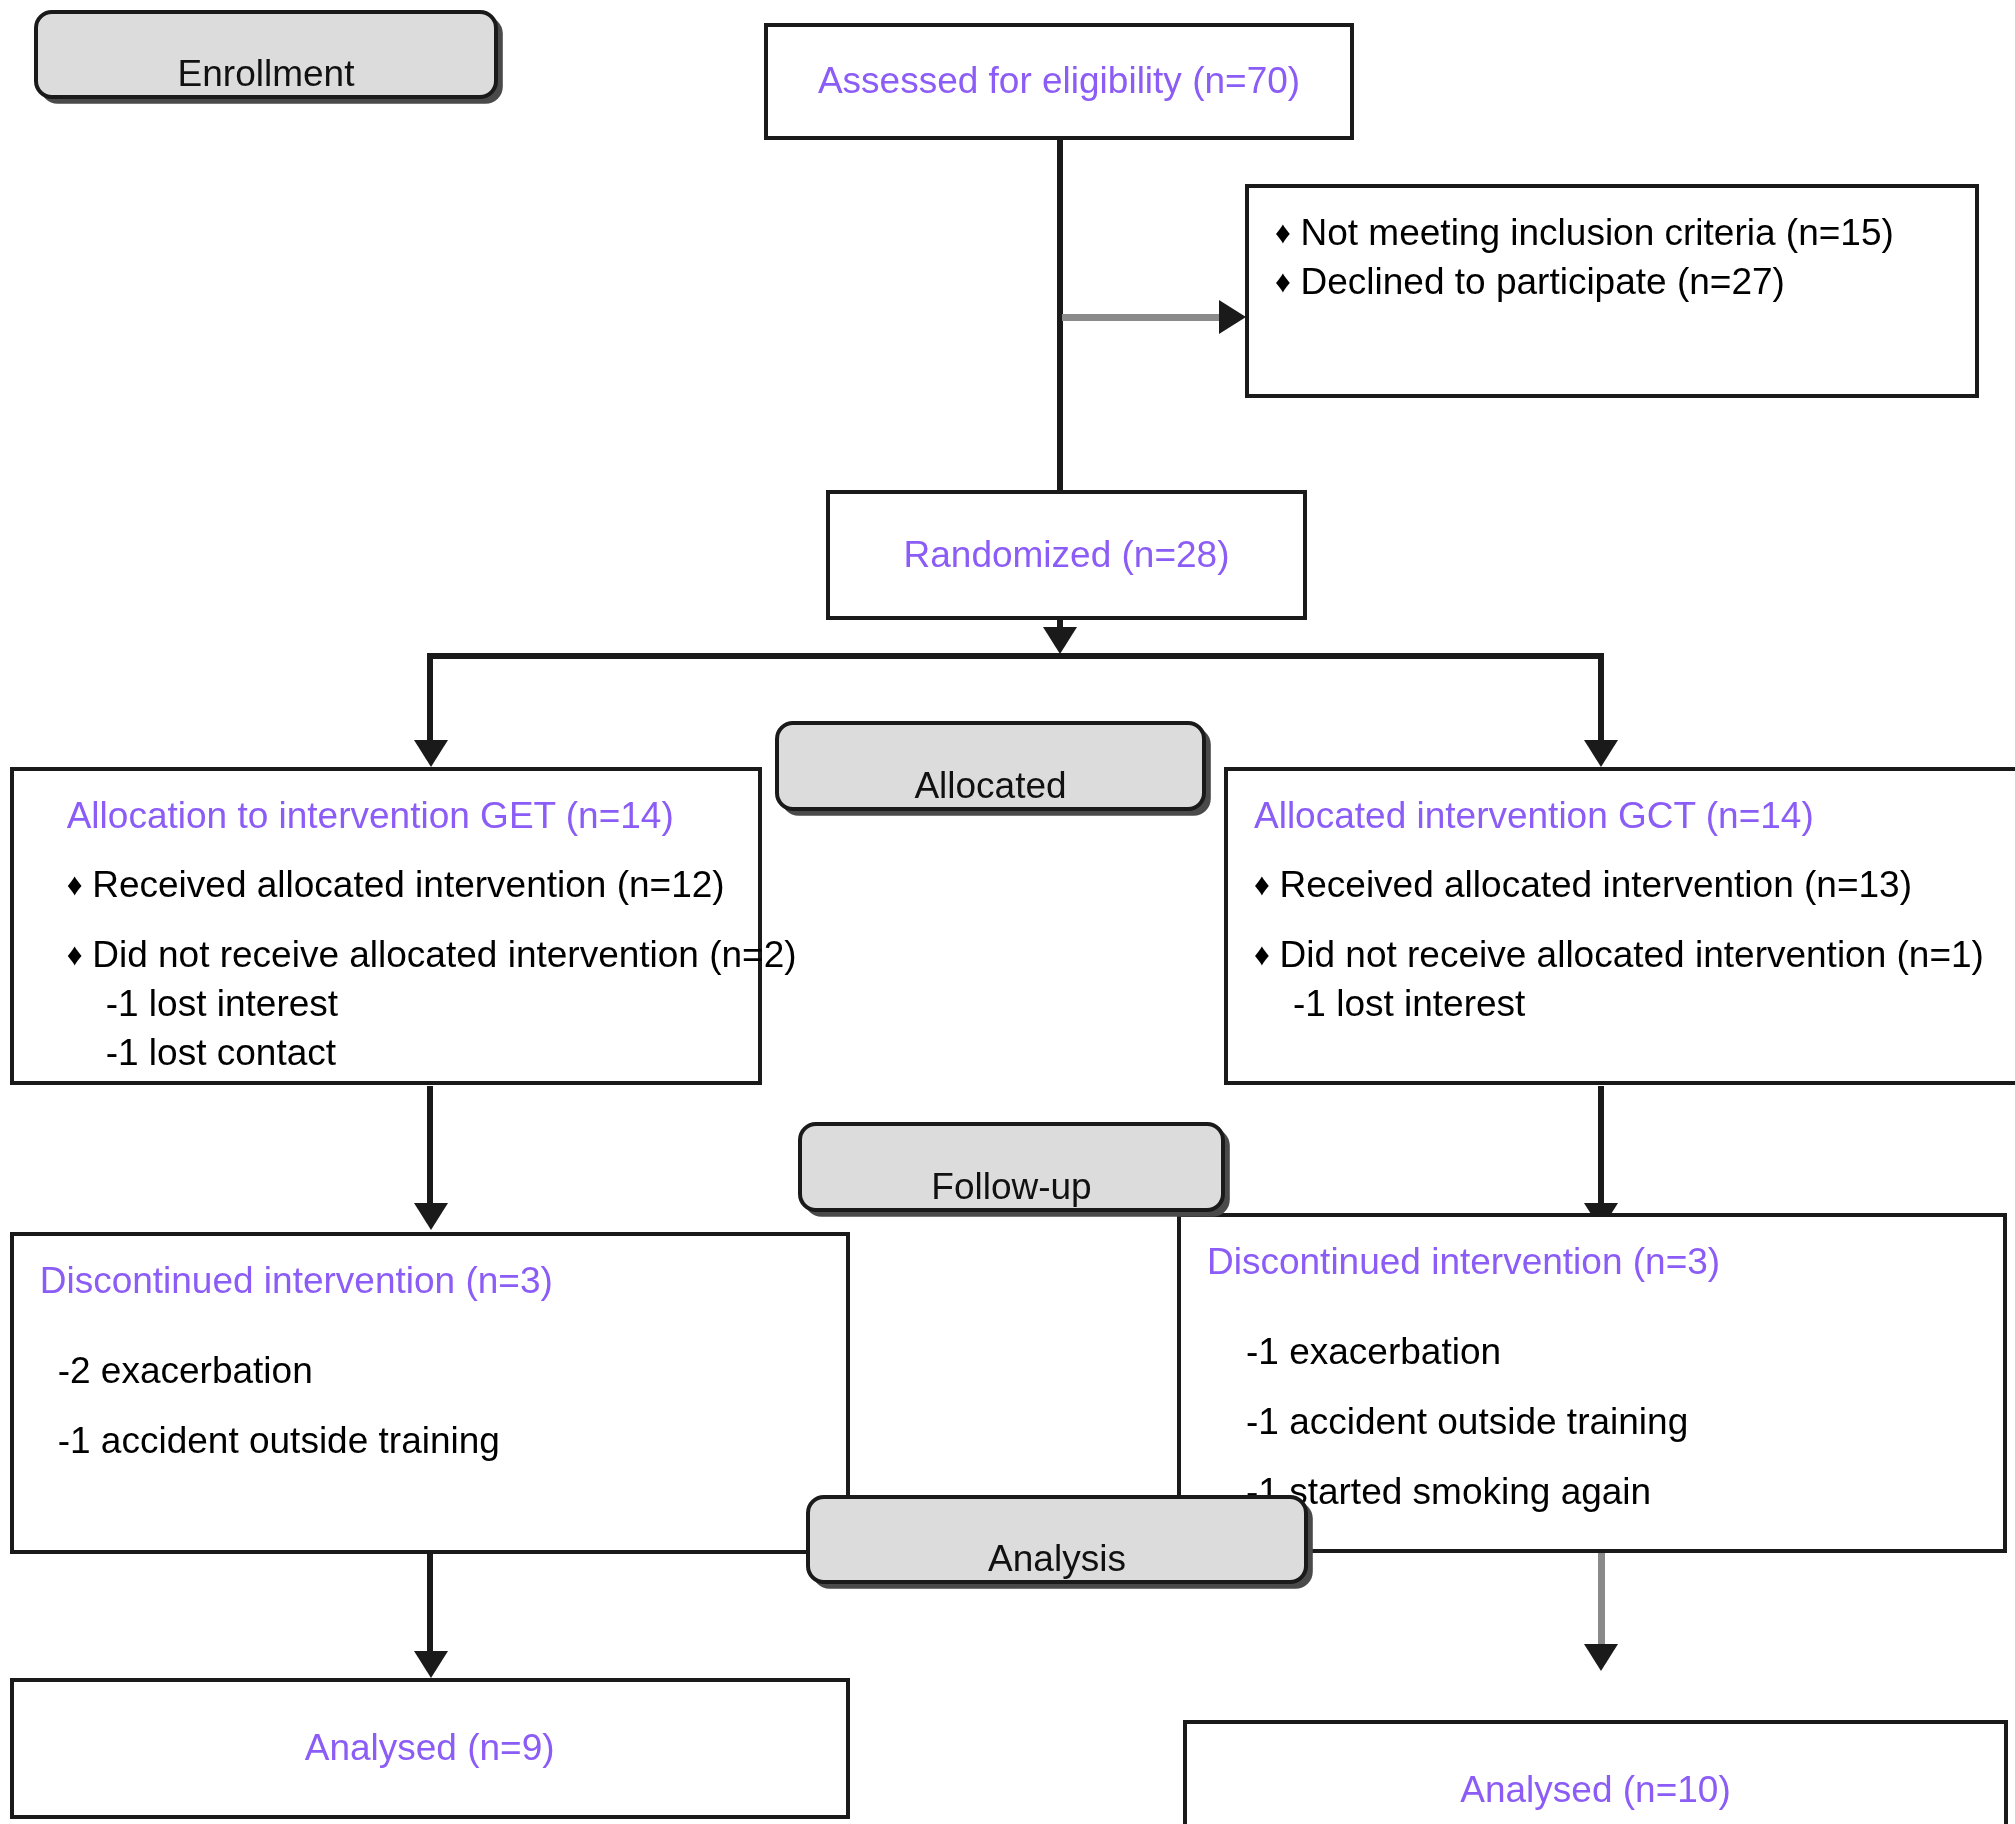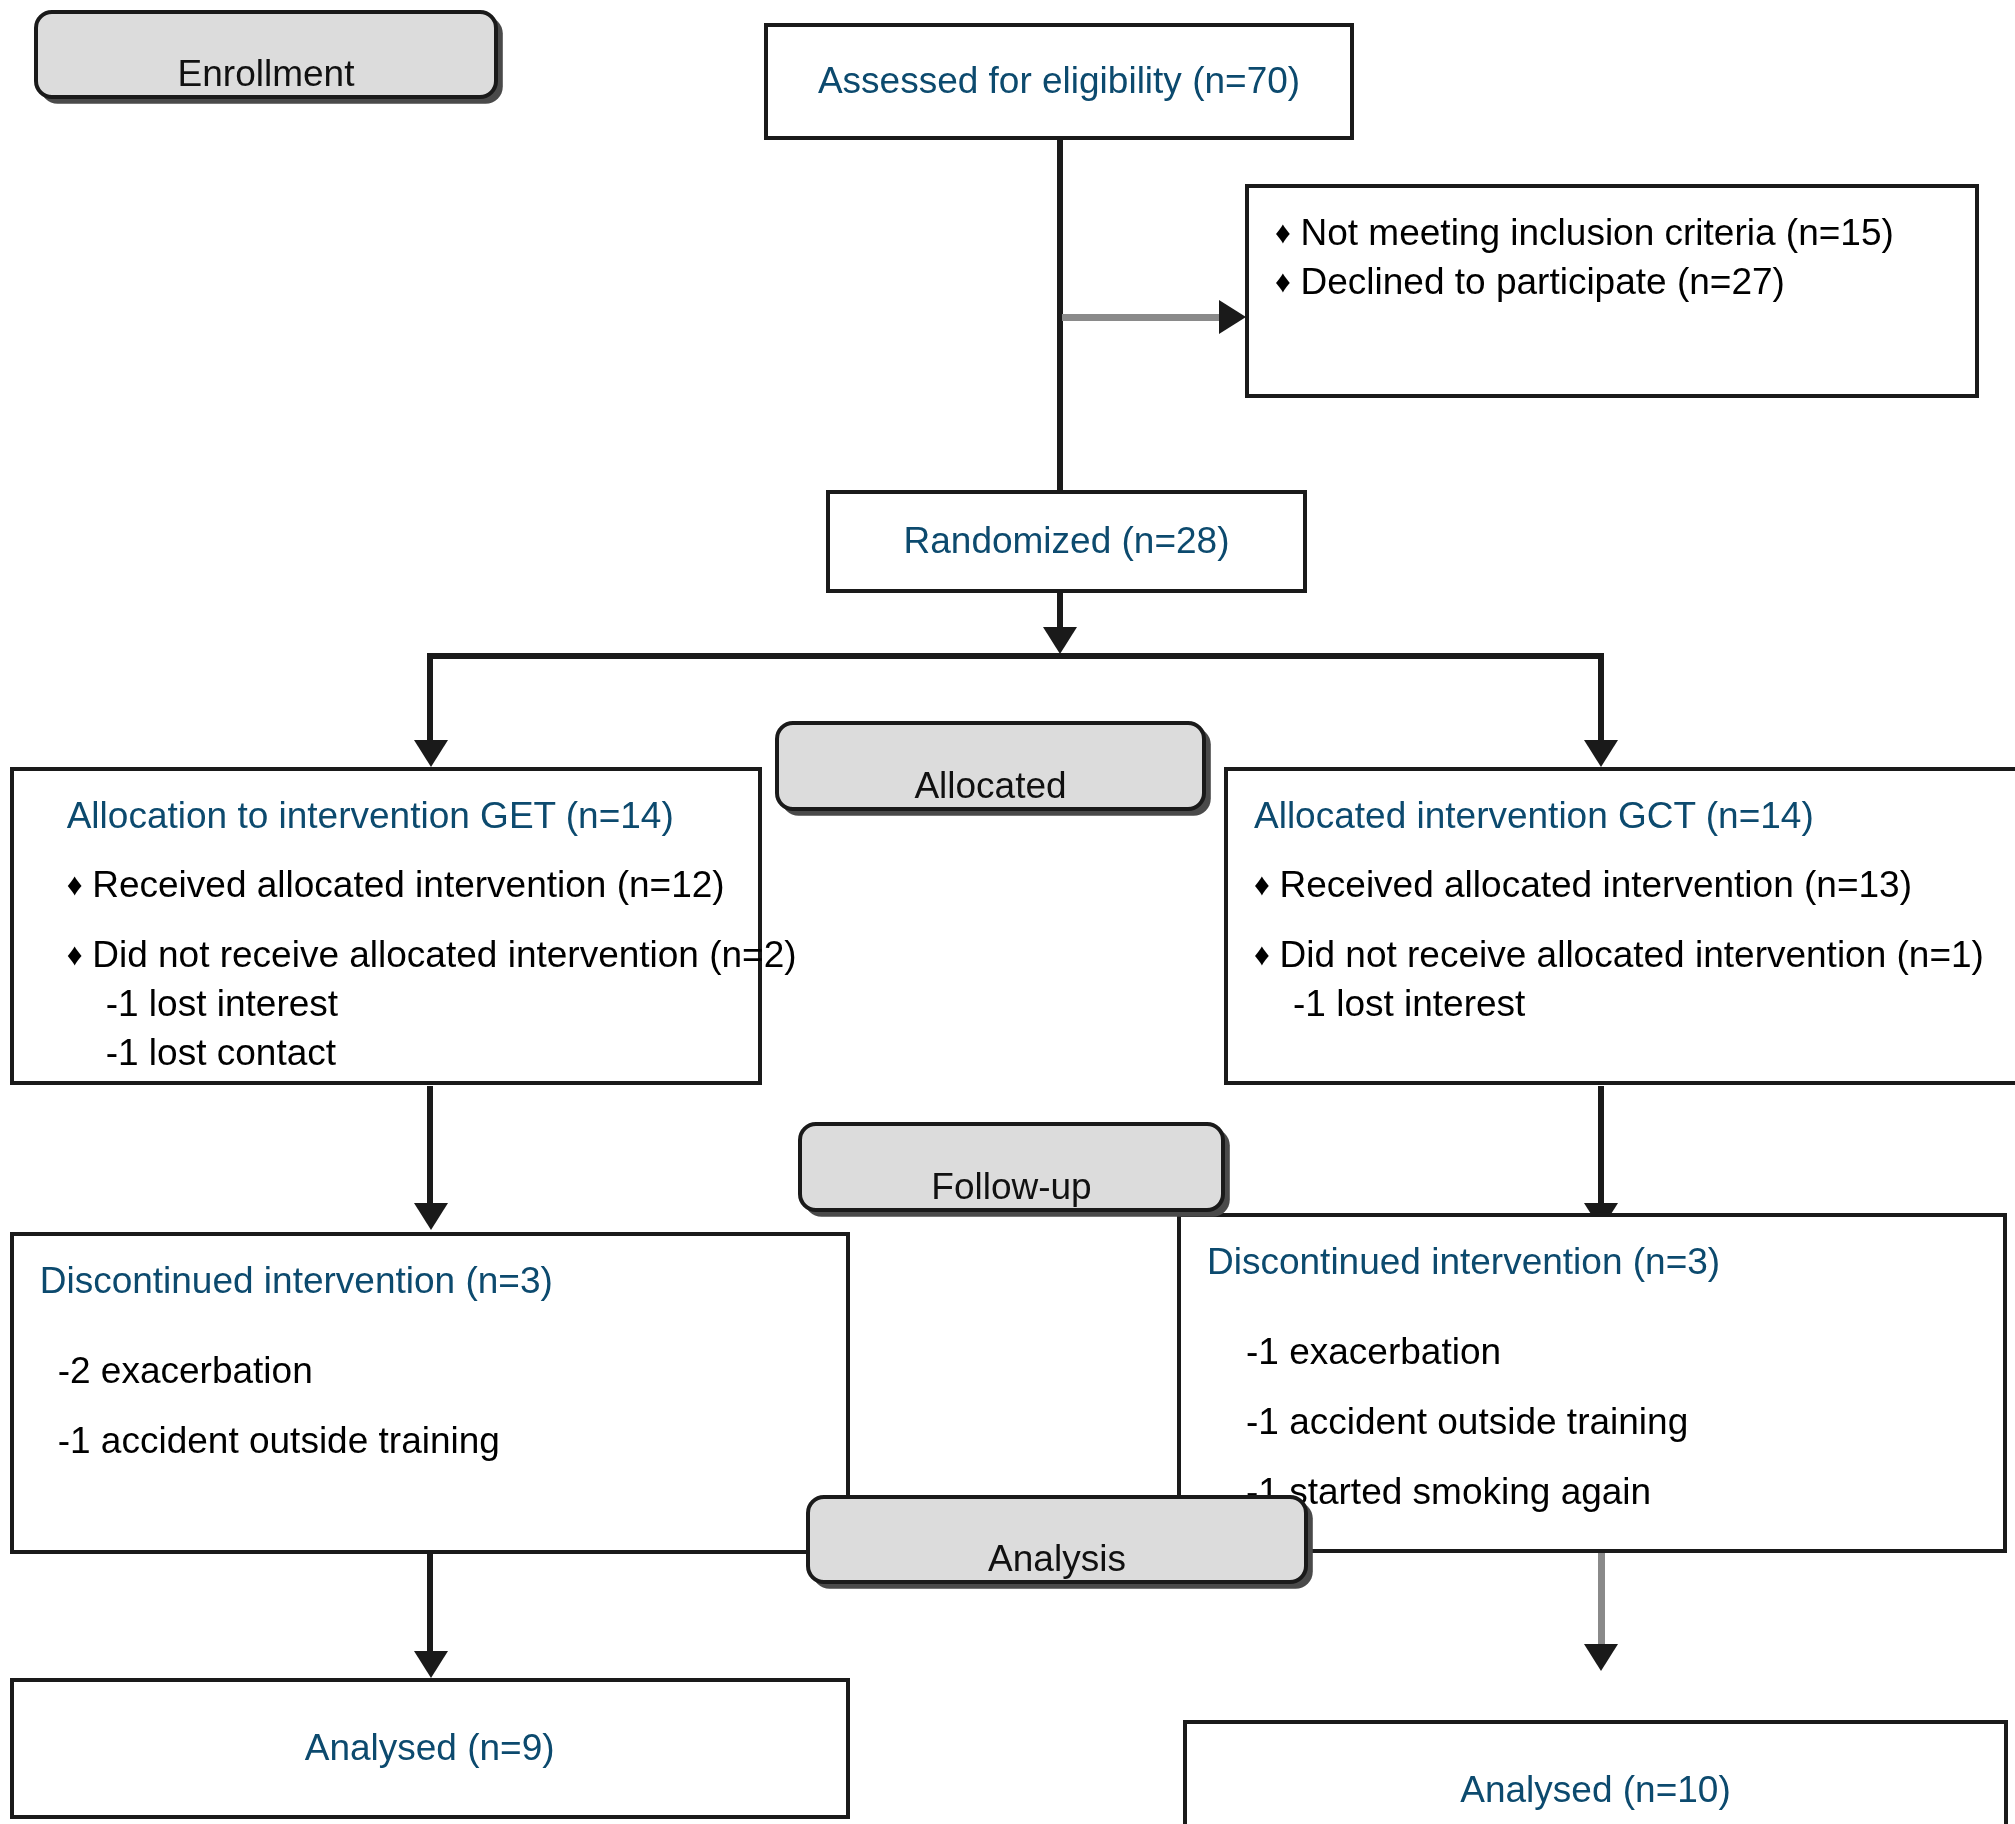--- a/index.html
+++ b/index.html
@@ -19,21 +19,21 @@
   
   .box {
     position: absolute;
     box-sizing: border-box;
     background: #ffffff;
     border: 4.8px solid #1a1a1a;
     z-index: 5;
   }
   .box-text {
     font-size: 37px;
-    color: #0c4a6e;
+    color: #8b5cf6;
     line-height: 1.30;
     white-space: nowrap;
   }
   .centered {
     display: flex;
     align-items: center;
     justify-content: center;
     height: 100%;
   }
   .padded {
@@ -144,21 +144,21 @@
         <span class="bullet-glyph">♦</span>
         <span>Not meeting inclusion criteria (n=15)</span>
       </div>
       <div class="bullet-row">
         <span class="bullet-glyph">♦</span>
         <span>Declined to participate (n=27)</span>
       </div>
     </div>
   </div>
 
-  <div class="box" style="left:826px; top:490px; width:481px; height:103px;">
+  <div class="box" style="left:826px; top:490px; width:481px; height:130px;">
     <div class="centered">
       <span class="box-text">Randomized (n=28)</span>
     </div>
   </div>
 
   <div class="vline" style="left:1057px; top:593px; width:5.6px; height:34px;"></div>
   <div class="arrow-down" style="left:1043px; top:627px;"></div>
 
   <div class="hline" style="left:427px; top:653px; width:1177px; height:6.4px;"></div>
 

